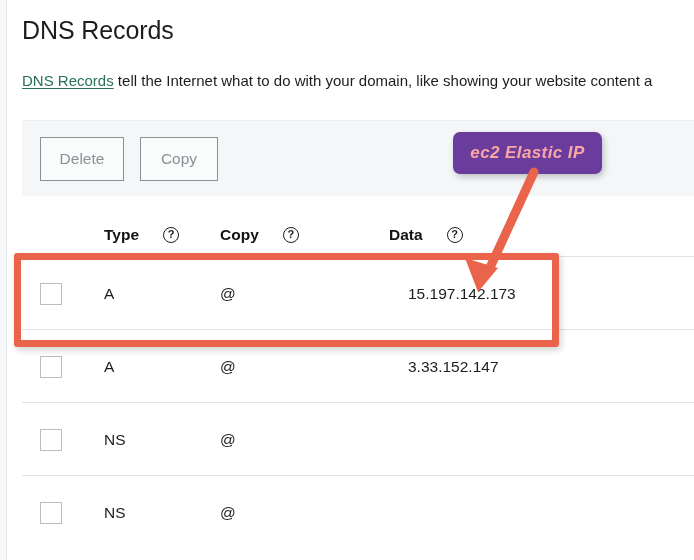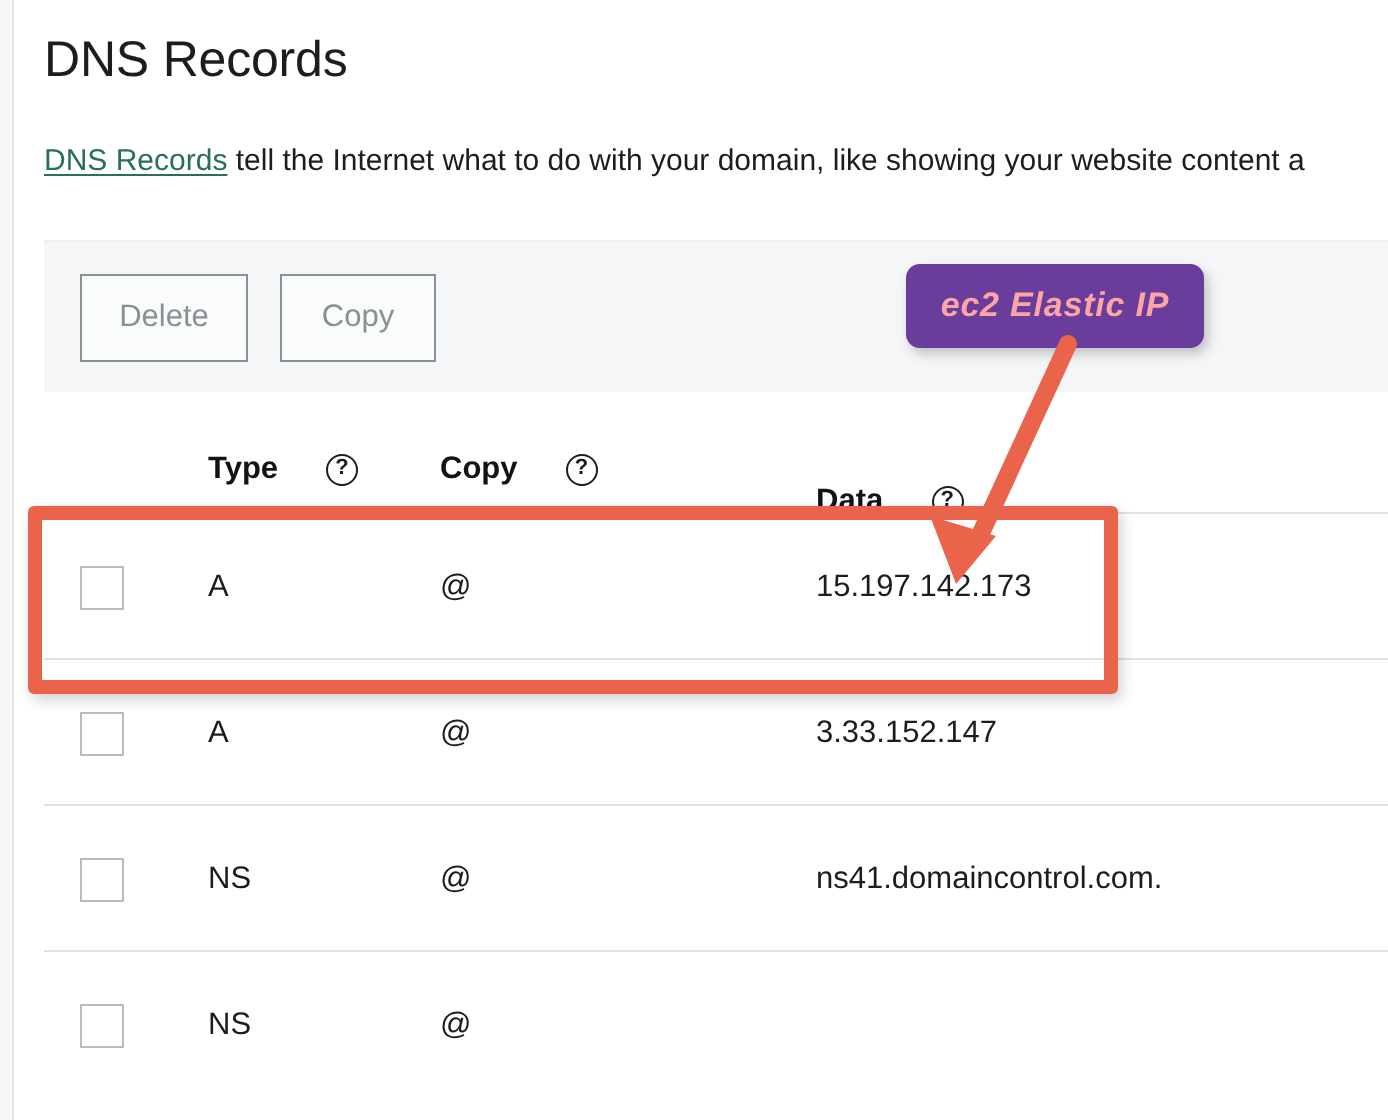--- a/index.html
+++ b/index.html
@@ -90,21 +90,21 @@
     font-size: 15.5px;
     font-weight: bold;
     color: #111315;
     display: flex;
     align-items: center;
     gap: 24px;
     white-space: nowrap;
   }
   .th-type { left: 82px; }
   .th-name { left: 198px; }
-  .th-data { left: 386px; margin-top: 16px; }
+  .th-data { left: 367px; }
 
   .qmark {
     display: inline-block;
     width: 16px; height: 16px;
     border: 1.4px solid #1c1d1f;
     border-radius: 50%;
     font-size: 11px;
     font-weight: bold;
     line-height: 13.5px;
     text-align: center;
@@ -227,21 +227,20 @@
       <div class="cb"></div>
       <div class="cell c-type">A</div>
       <div class="cell c-name">@</div>
       <div class="cell c-data">3.33.152.147</div>
     </div>
 
     <div class="row">
       <div class="cb"></div>
       <div class="cell c-type">NS</div>
       <div class="cell c-name">@</div>
-      <div class="cell c-data">ns41.domaincontrol.com.</div>
     </div>
 
     <div class="row">
       <div class="cb"></div>
       <div class="cell c-type">NS</div>
       <div class="cell c-name">@</div>
     </div>
 
   </div>
 

